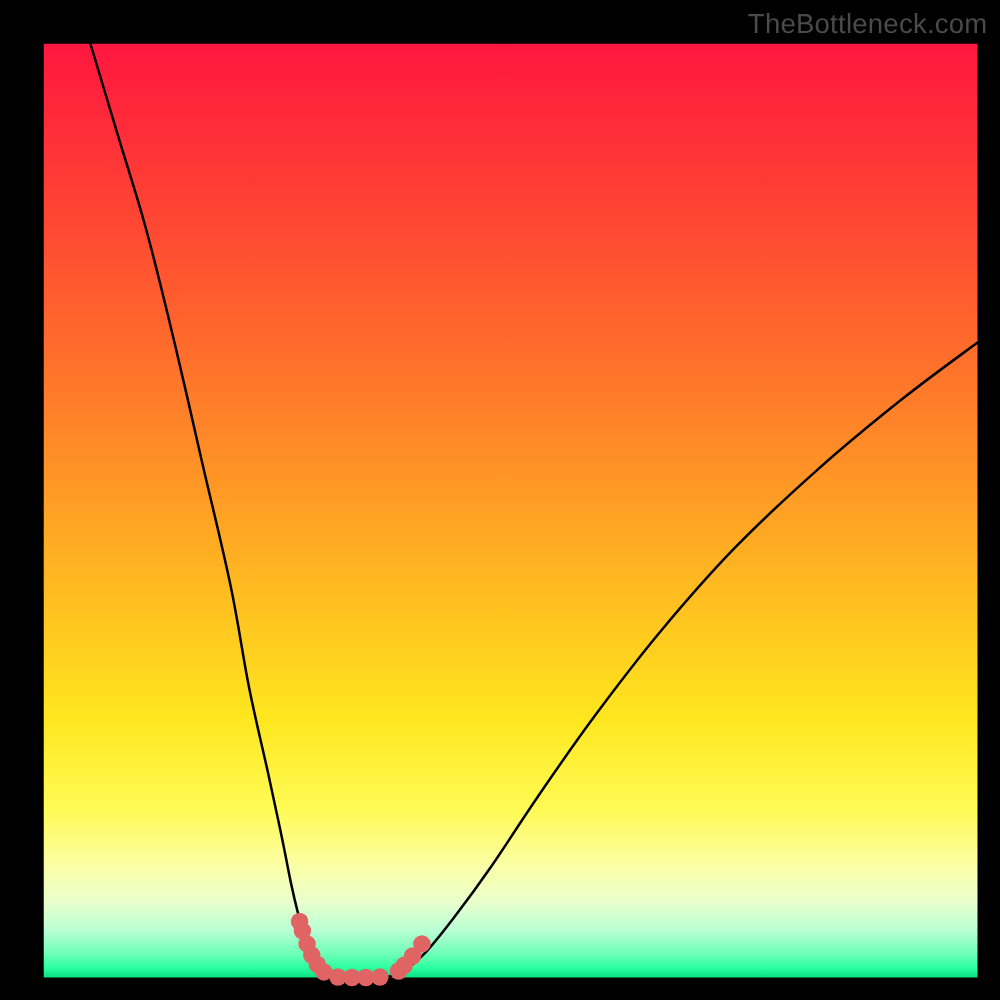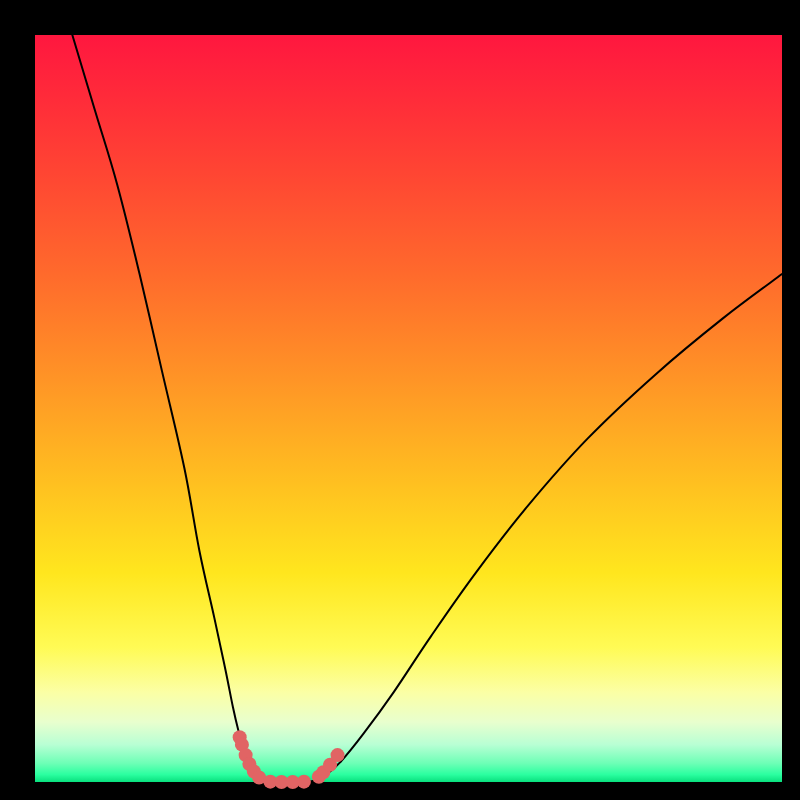--- a/index.html
+++ b/index.html
@@ -60,20 +60,21 @@
     top: 0;
     width: 747px;
     height: 747px;
     overflow: visible;
   }
 </style>
 </head>
 <body>
 
 <div class="frame">
+  <div class="watermark">TheBottleneck.com</div>
   <div class="plot">
     <svg class="curves" viewBox="0 0 747 747">
       <g id="curve-layer">
           <path d="M 37.35 0.00 C 41.38 13.45, 51.69 47.81, 59.76 74.70 C 67.83 101.59, 74.10 119.82, 82.17 149.40 C 90.24 178.98, 96.51 205.42, 104.58 239.04 C 112.65 272.65, 118.92 301.19, 126.99 336.15 C 135.06 371.11, 142.68 400.99, 149.40 433.26 C 156.12 465.53, 158.96 488.54, 164.34 515.43 C 169.72 542.32, 174.57 561.15, 179.28 582.66 C 183.99 604.17, 187.12 618.81, 190.49 634.95 C 193.85 651.09, 195.67 661.54, 197.96 672.30 C 200.24 683.06, 201.44 687.99, 203.18 694.71 C 204.93 701.43, 206.19 704.94, 207.67 709.65 C 209.15 714.36, 210.06 717.22, 211.40 720.86 C 212.75 724.49, 213.79 727.00, 215.14 729.82 C 216.48 732.64, 217.53 734.39, 218.87 736.54 C 220.22 738.69, 220.99 740.16, 222.61 741.77 C 224.22 743.38, 224.88 744.63, 227.84 745.51 C 230.79 746.38, 234.33 746.36, 239.04 746.63 C 243.75 746.90, 248.60 747.00, 253.98 747.00 C 259.36 747.00, 264.21 746.90, 268.92 746.63 C 273.63 746.36, 276.09 746.78, 280.13 745.51 C 284.16 744.23, 286.62 743.03, 291.33 739.53 C 296.04 736.03, 299.55 733.48, 306.27 726.08 C 312.99 718.69, 319.27 710.82, 328.68 698.45 C 338.09 686.07, 346.46 674.84, 358.56 657.36 C 370.66 639.88, 381.12 622.85, 395.91 601.34 C 410.70 579.82, 423.25 561.37, 440.73 537.84 C 458.21 514.31, 472.85 494.81, 493.02 470.61 C 513.19 446.41, 529.92 426.91, 552.78 403.38 C 575.64 379.85, 595.81 361.40, 620.01 339.88 C 644.21 318.37, 664.38 302.01, 687.24 283.86 C 710.10 265.71, 736.24 247.11, 747.00 239.04" fill="none" stroke="#000000" stroke-width="2" stroke-linecap="round"></path>
         </g>
       <g id="marker-layer">
           <circle cx="204.68" cy="702.18" r="7" fill="#e16464"></circle>
           <circle cx="206.92" cy="709.65" r="7" fill="#e16464"></circle>
           <circle cx="210.65" cy="720.11" r="7" fill="#e16464"></circle>
           <circle cx="214.39" cy="729.07" r="7" fill="#e16464"></circle>

